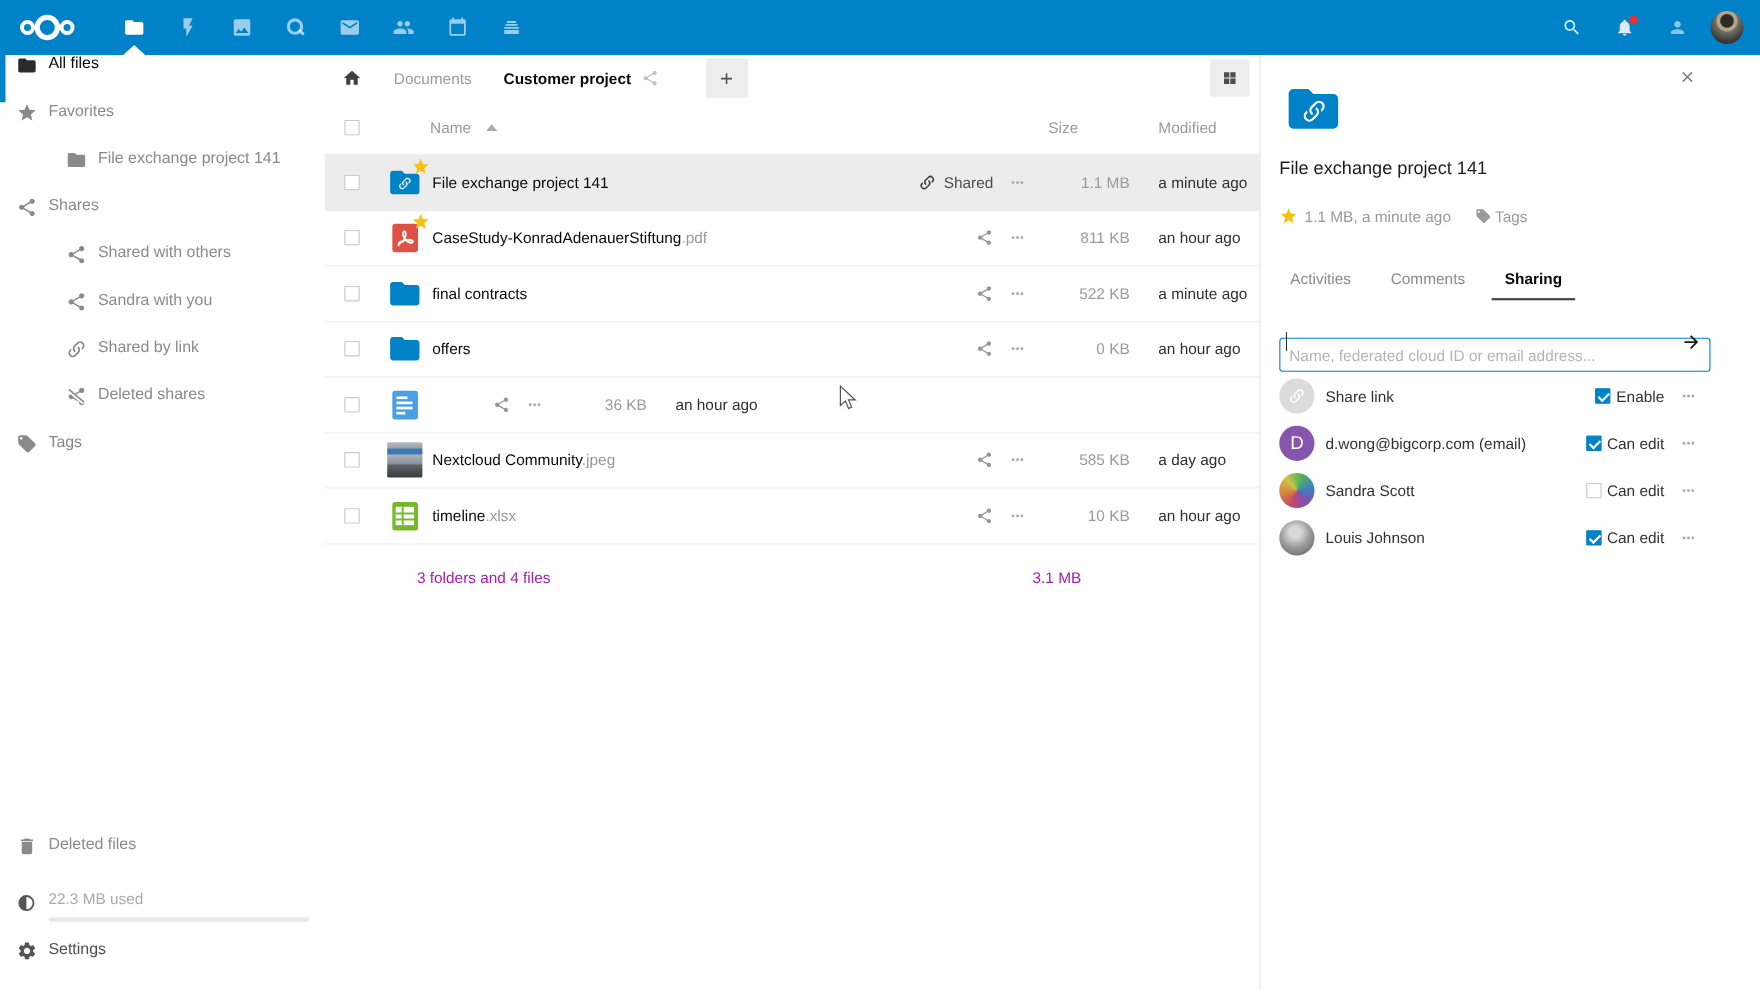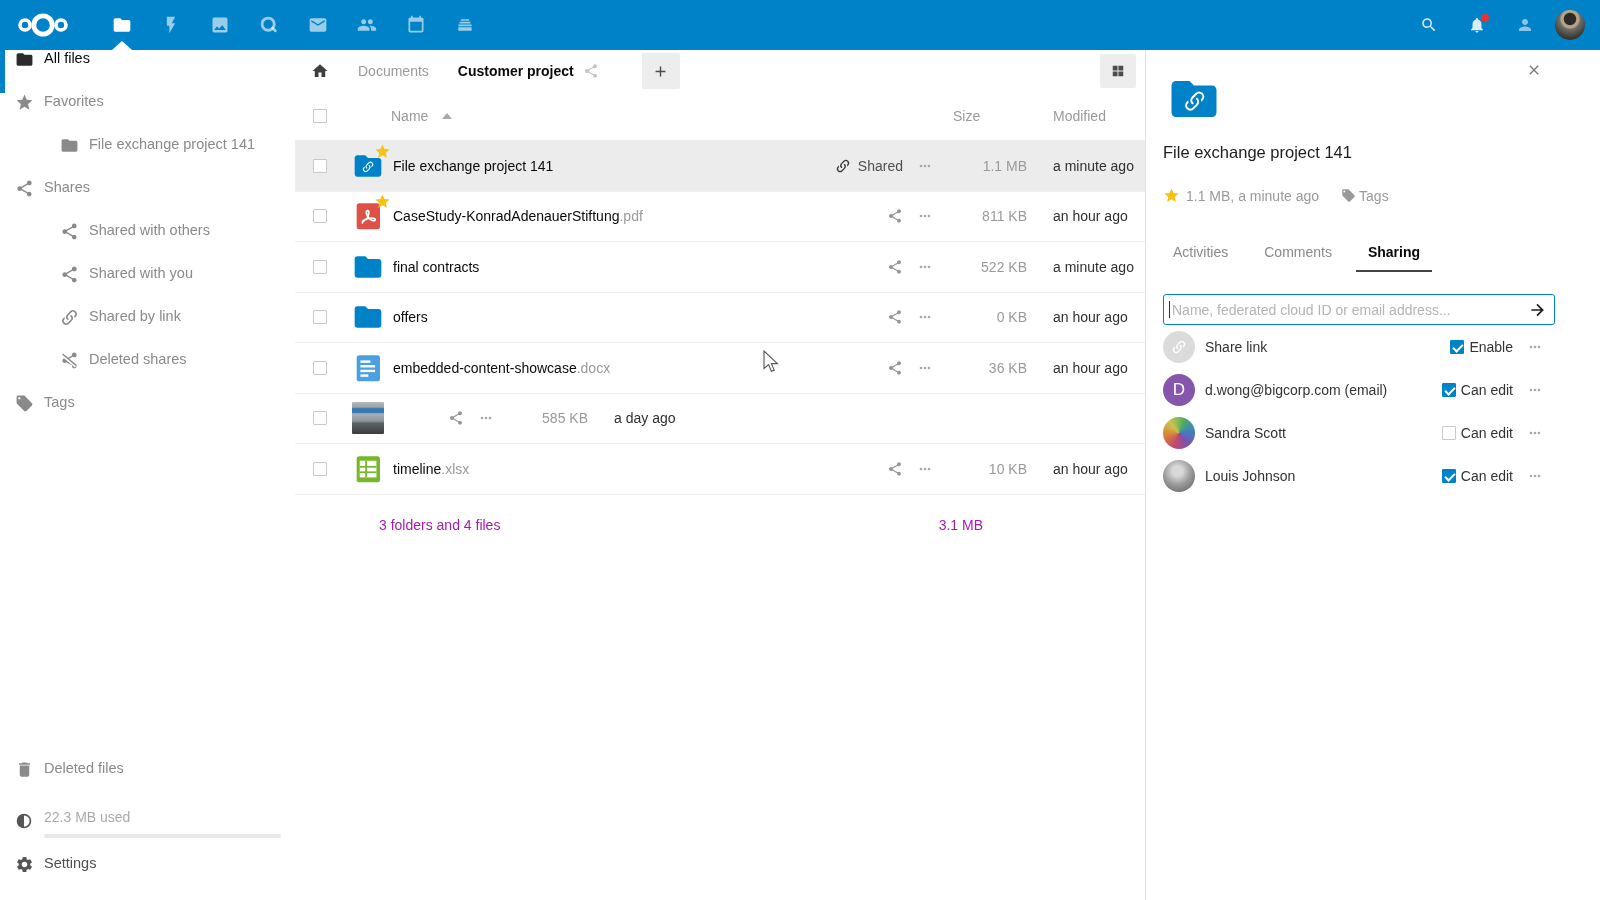--- a/index.html
+++ b/index.html
@@ -118,21 +118,21 @@
   .d-meta .star { width:17px; height:17px; color:#f6c211; margin-right:6px; }
   .tags-chip { display:flex; align-items:center; margin-left:22px; cursor:pointer; color:#9a9a9a; }
   .tags-chip .icn { width:15px; height:15px; color:#9a9a9a; margin-right:3px; }
   .tabs { display:flex; margin-top:40px; padding-left:10px; }
   .tab { font-size:14px; color:#8a8a8a; margin-right:36px; padding-bottom:12px; position:relative; cursor:pointer; }
   .tab.active { color:#0a0a0a; font-weight:bold; }
   .tab.active::after { content:""; position:absolute; left:-12px; right:-12px; bottom:0;
                        height:2px; background:#444; }
   .share-input-wrap { margin-top:22px; position:relative; width:392px; }
   .share-input-wrap input { width:392px; height:31px; border:1px solid #0082c9; border-radius:3px;
-        padding:0 34px 0 8px; font-size:14px; font-family:"Liberation Sans",sans-serif; color:#0f766e; outline:none; }
+        padding:0 34px 0 8px; font-size:14px; font-family:"Liberation Sans",sans-serif; color:#0f766e; outline:none;margin-top:12px; }
   .share-input-wrap input::placeholder { color:#b4b4b4; }
   .caret { position:absolute; left:6px; top:7px; width:1px; height:17px; background:#333; }
   .arrow-btn { position:absolute; right:7px; top:6px; width:20px; height:20px; color:#1d1d1d; cursor:pointer; }
   .share-row { display:flex; align-items:center; height:43px; width:392px; }
   .s-avatar { width:32px; height:32px; border-radius:50%; flex:none; display:flex;
               align-items:center; justify-content:center; }
   .s-avatar.av-link { background:#dbdbdb; }
   .s-avatar.av-link .icn { width:16px; height:16px; color:#fff; }
   .s-avatar.av-initial { color:#fff; font-size:17px; }
   .s-avatar.av-rainbow { background:conic-gradient(from 200deg,#c2486f,#d8823a,#cbc44a,#4fae62,#3f7fc1,#7b52ad,#c2486f); }
@@ -284,21 +284,21 @@
           </svg>
         </span>
         <span class="nav-label">Shared with others</span>
       </div>
       <div class="nav-item indent">
         <span class="icn">
           <svg viewBox="0 0 24 24" fill="currentColor">
             <path d="M18 16.08c-.76 0-1.44.3-1.96.77L8.91 12.7c.05-.23.09-.46.09-.7s-.04-.47-.09-.7l7.05-4.11c.54.5 1.25.81 2.04.81 1.66 0 3-1.34 3-3s-1.34-3-3-3-3 1.34-3 3c0 .24.04.47.09.7L8.04 9.81C7.5 9.31 6.79 9 6 9c-1.66 0-3 1.34-3 3s1.34 3 3 3c.79 0 1.5-.31 2.04-.81l7.12 4.16c-.05.21-.08.43-.08.65 0 1.61 1.31 2.92 2.92 2.92s2.92-1.31 2.92-2.92-1.31-2.92-2.92-2.92z"></path>
           </svg>
         </span>
-        <span class="nav-label">Shared with you</span>
+        <span class="nav-label">Sandra with you</span>
       </div>
       <div class="nav-item indent">
         <span class="icn">
           <svg viewBox="0 0 24 24" fill="currentColor">
             <path d="M10.59 13.41c.41.39.41 1.03 0 1.42-.39.39-1.03.39-1.42 0a5.003 5.003 0 0 1 0-7.07l3.54-3.54a5.003 5.003 0 0 1 7.07 0 5.003 5.003 0 0 1 0 7.07l-1.49 1.49c.01-.82-.12-1.64-.4-2.42l.47-.48a2.982 2.982 0 0 0 0-4.24 2.982 2.982 0 0 0-4.24 0l-3.53 3.53a2.982 2.982 0 0 0 0 4.24zm2.82-4.24c.39-.39 1.03-.39 1.42 0a5.003 5.003 0 0 1 0 7.07l-3.54 3.54a5.003 5.003 0 0 1-7.07 0 5.003 5.003 0 0 1 0-7.07l1.49-1.49c-.01.82.12 1.64.4 2.43l-.47.47a2.982 2.982 0 0 0 0 4.24 2.982 2.982 0 0 0 4.24 0l3.53-3.53a2.982 2.982 0 0 0 0-4.24.973.973 0 0 1 0-1.42z"></path>
           </svg>
         </span>
         <span class="nav-label">Shared by link</span>
       </div>
       <div class="nav-item indent">
@@ -503,21 +503,20 @@
         <span class="cb"></span>
         <span class="ficon"><svg viewBox="0 0 24 24" class="fmain">
             <rect x="3.5" y="2.5" width="17.5" height="19.5" rx="2" fill="#4aa0e0"></rect>
             <g fill="#fff">
               <rect x="6.3" y="6.3" width="7.5" height="1.8"></rect>
               <rect x="6.3" y="9.8" width="11" height="1.8"></rect>
               <rect x="6.3" y="13.3" width="11" height="1.8"></rect>
               <rect x="6.3" y="16.8" width="6" height="1.8"></rect>
             </g>
           </svg></span>
-        <span class="fname"><span>embedded-content-showcase</span><span class="fext">.docx</span></span>
         <span class="share-act">
           <span class="icn">
             <svg viewBox="0 0 24 24" fill="currentColor">
               <path d="M18 16.08c-.76 0-1.44.3-1.96.77L8.91 12.7c.05-.23.09-.46.09-.7s-.04-.47-.09-.7l7.05-4.11c.54.5 1.25.81 2.04.81 1.66 0 3-1.34 3-3s-1.34-3-3-3-3 1.34-3 3c0 .24.04.47.09.7L8.04 9.81C7.5 9.31 6.79 9 6 9c-1.66 0-3 1.34-3 3s1.34 3 3 3c.79 0 1.5-.31 2.04-.81l7.12 4.16c-.05.21-.08.43-.08.65 0 1.61 1.31 2.92 2.92 2.92s2.92-1.31 2.92-2.92-1.31-2.92-2.92-2.92z"></path>
             </svg>
           </span>
         </span>
         <span class="dots">
           <span class="icn">
             <svg viewBox="0 0 24 24" fill="currentColor">
@@ -526,20 +525,21 @@
           </span>
         </span>
         <span class="fsize">36 KB</span>
         <span class="fmod">an hour ago</span>
       </div>
       <div class="frow">
         <span class="cb"></span>
         <span class="ficon">
           <span class="thumb"></span>
         </span>
+        <span class="fname"><span>Nextcloud Community</span><span class="fext">.jpeg</span></span>
         <span class="share-act">
           <span class="icn">
             <svg viewBox="0 0 24 24" fill="currentColor">
               <path d="M18 16.08c-.76 0-1.44.3-1.96.77L8.91 12.7c.05-.23.09-.46.09-.7s-.04-.47-.09-.7l7.05-4.11c.54.5 1.25.81 2.04.81 1.66 0 3-1.34 3-3s-1.34-3-3-3-3 1.34-3 3c0 .24.04.47.09.7L8.04 9.81C7.5 9.31 6.79 9 6 9c-1.66 0-3 1.34-3 3s1.34 3 3 3c.79 0 1.5-.31 2.04-.81l7.12 4.16c-.05.21-.08.43-.08.65 0 1.61 1.31 2.92 2.92 2.92s2.92-1.31 2.92-2.92-1.31-2.92-2.92-2.92z"></path>
             </svg>
           </span>
         </span>
         <span class="dots">
           <span class="icn">
             <svg viewBox="0 0 24 24" fill="currentColor">

